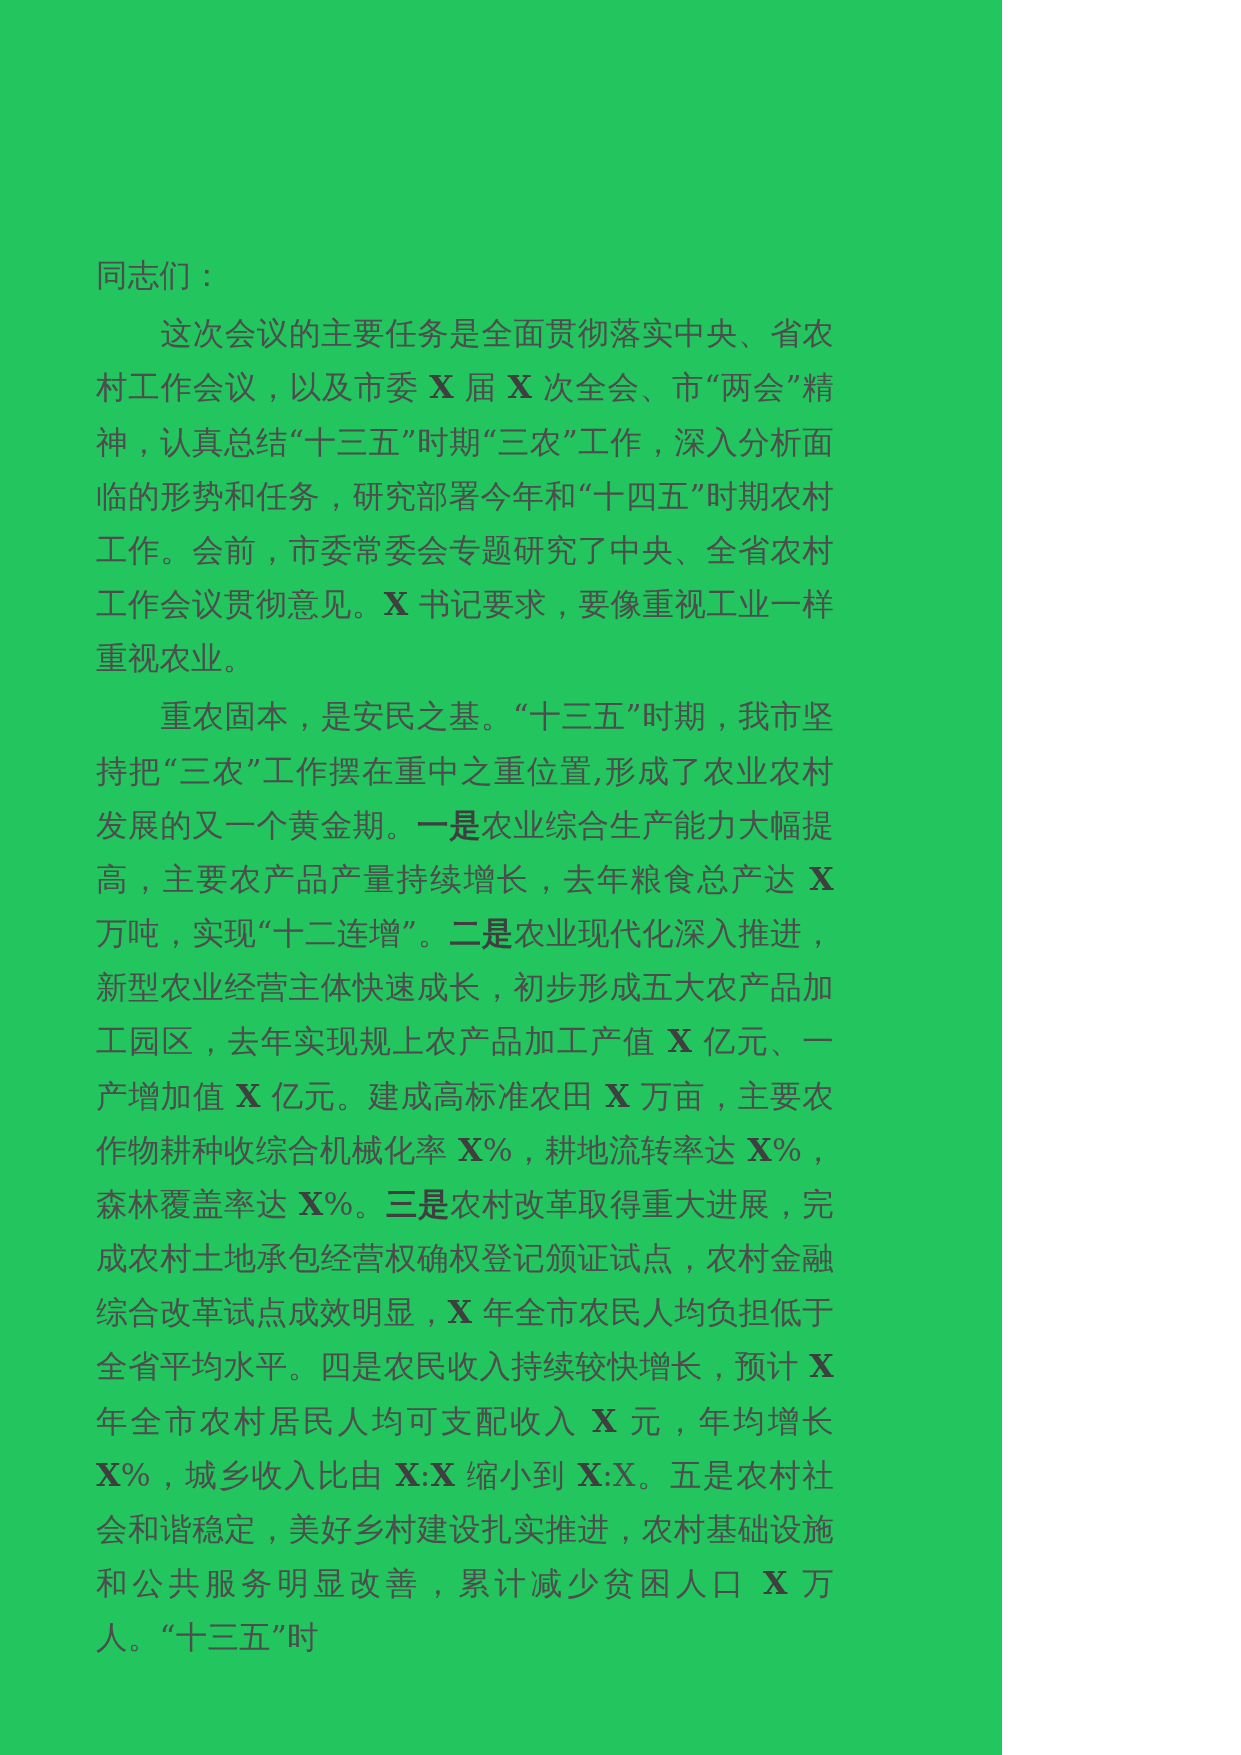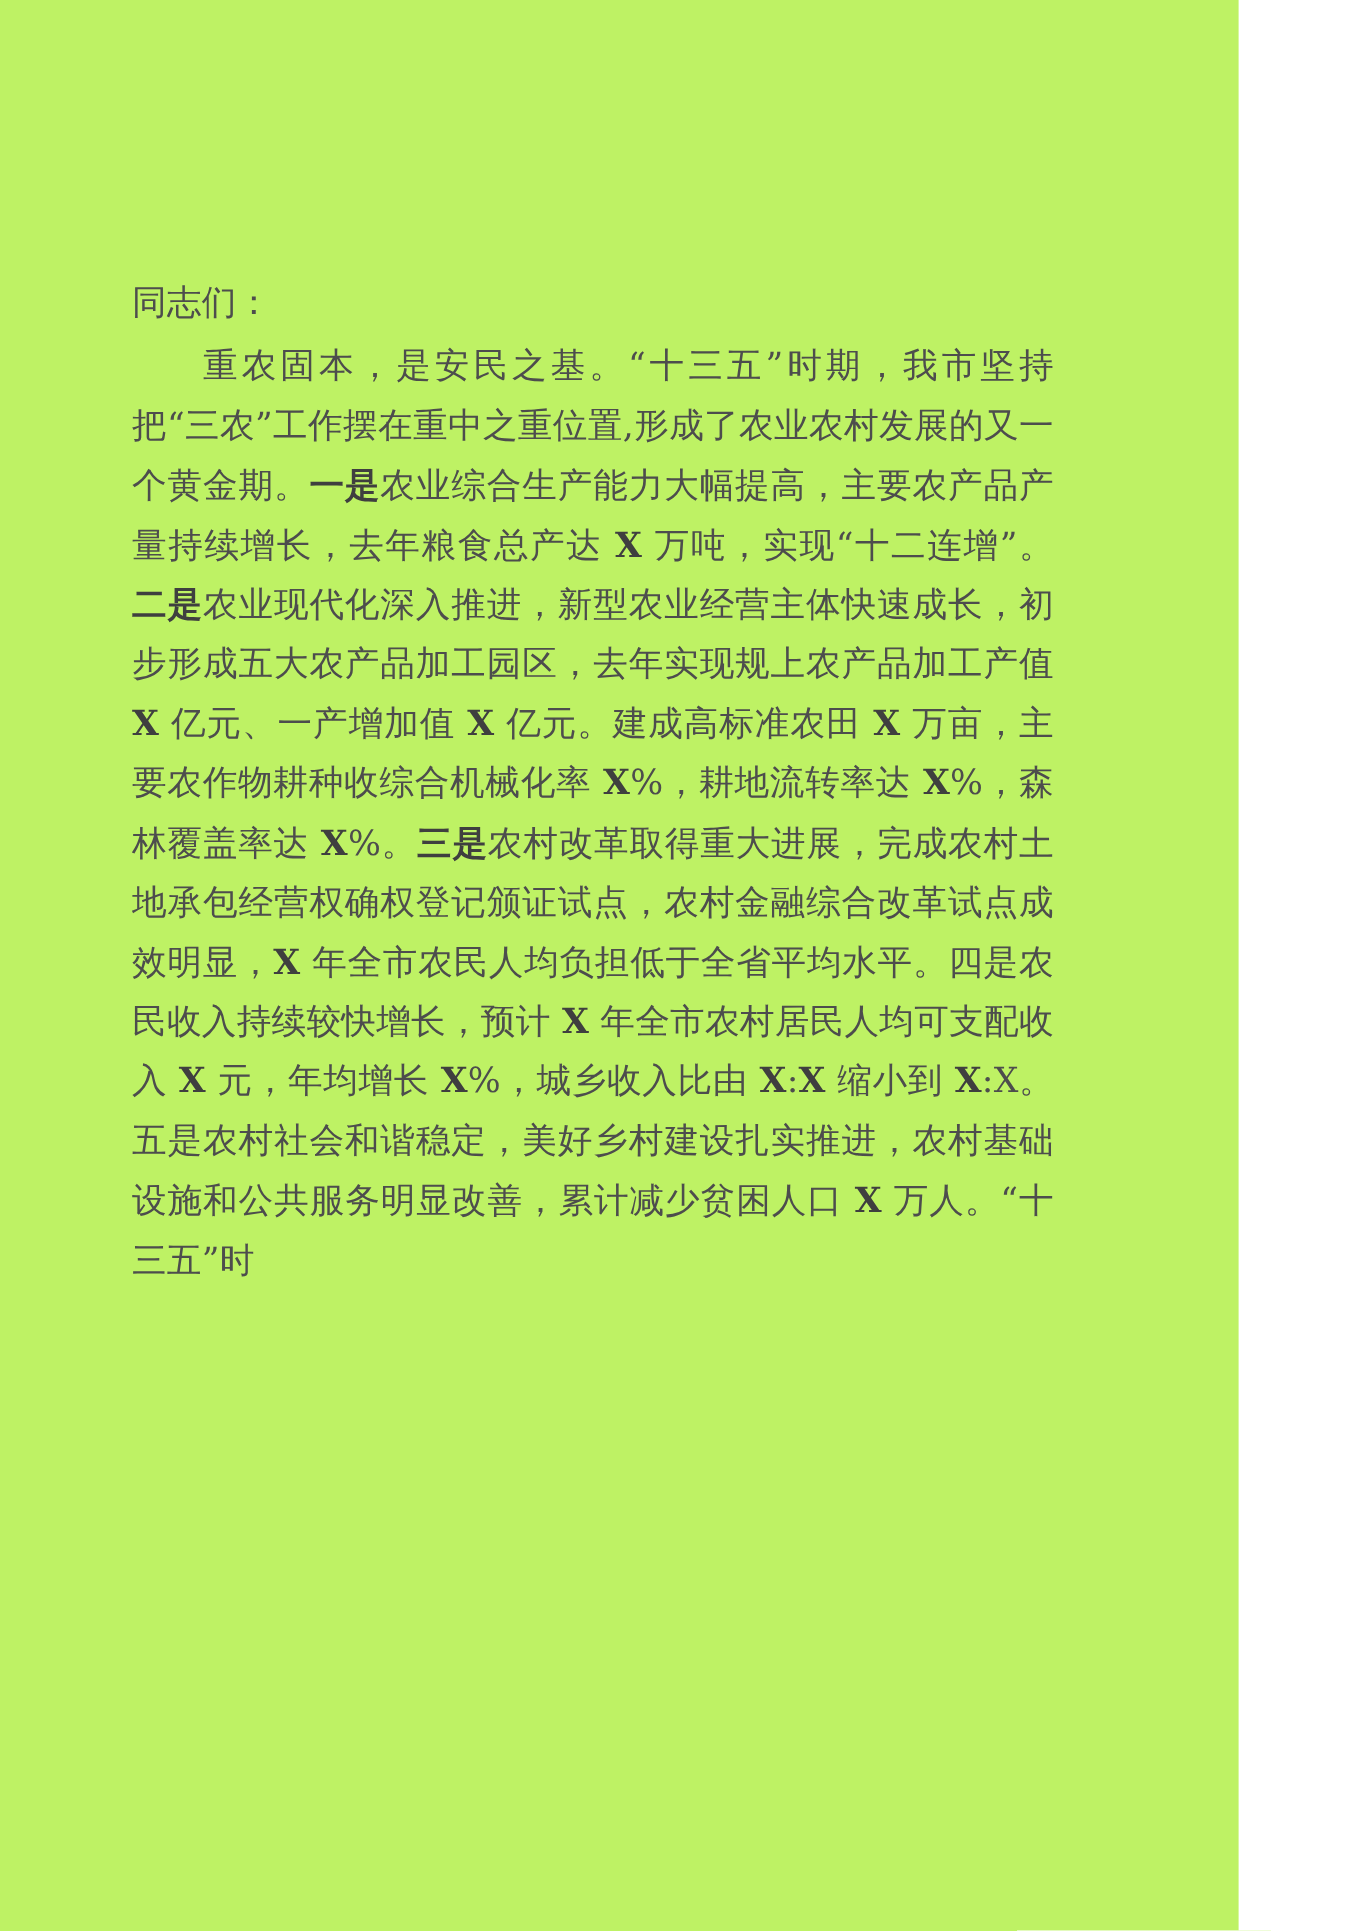--- a/index.html
+++ b/index.html
@@ -12,25 +12,25 @@
     height: 1755px;
     font-family: "DejaVu Serif", "Liberation Serif", serif;
     color: #4a4a4a;
     position: relative;
     overflow: hidden;
   }
   .page {
     position: absolute;
     top: 0;
     left: 0;
-    width: 1126px;
+    width: 1002px;
     height: 1755px;
-    background: #bef264;
+    background: #22c55e;
     box-sizing: border-box;
-    padding: 248px 168px 60px 120px;
+    padding: 248px 168px 60px 96px;
   }
   .doc-body {
     font-size: 31.5px;
     line-height: 1.72;
     text-align: justify;
     text-justify: inter-ideograph;
     color: #4d4d4d;
     letter-spacing: 0.2px;
   }
   .para {
@@ -44,15 +44,16 @@
     font-weight: bold;
     color: #3f3f3f;
   }
 </style>
 </head>
 <body>
 
 <div class="page">
   <div class="doc-body">
     <p class="para">同志们：</p>
+    <p class="para indent">这次会议的主要任务是全面贯彻落实中央、省农村工作会议，以及市委 <b class="emph">X</b> 届 <b class="emph">X</b> 次全会、市“两会”精神，认真总结“十三五”时期“三农”工作，深入分析面临的形势和任务，研究部署今年和“十四五”时期农村工作。会前，市委常委会专题研究了中央、全省农村工作会议贯彻意见。<b class="emph">X</b> 书记要求，要像重视工业一样重视农业。</p>
     <p class="para indent">重农固本，是安民之基。“十三五”时期，我市坚持把“三农”工作摆在重中之重位置,形成了农业农村发展的又一个黄金期。<b class="emph">一是</b>农业综合生产能力大幅提高，主要农产品产量持续增长，去年粮食总产达 <b class="emph">X</b> 万吨，实现“十二连增”。<b class="emph">二是</b>农业现代化深入推进，新型农业经营主体快速成长，初步形成五大农产品加工园区，去年实现规上农产品加工产值 <b class="emph">X</b> 亿元、一产增加值 <b class="emph">X</b> 亿元。建成高标准农田 <b class="emph">X</b> 万亩，主要农作物耕种收综合机械化率 <b class="emph">X</b>%，耕地流转率达 <b class="emph">X</b>%，森林覆盖率达 <b class="emph">X</b>%。<b class="emph">三是</b>农村改革取得重大进展，完成农村土地承包经营权确权登记颁证试点，农村金融综合改革试点成效明显，<b class="emph">X</b> 年全市农民人均负担低于全省平均水平。四是农民收入持续较快增长，预计 <b class="emph">X</b> 年全市农村居民人均可支配收入 <b class="emph">X</b> 元，年均增长 <b class="emph">X</b>%，城乡收入比由 <b class="emph">X</b>:<b class="emph">X</b> 缩小到 <b class="emph">X</b>:X。五是农村社会和谐稳定，美好乡村建设扎实推进，农村基础设施和公共服务明显改善，累计减少贫困人口 <b class="emph">X</b> 万人。“十三五”时</p>
   </div>
 </div>
 
 </body></html>

